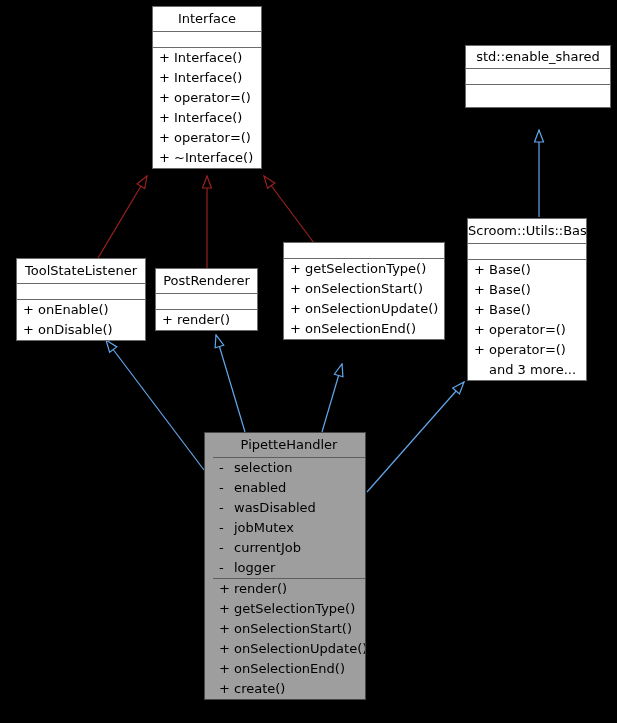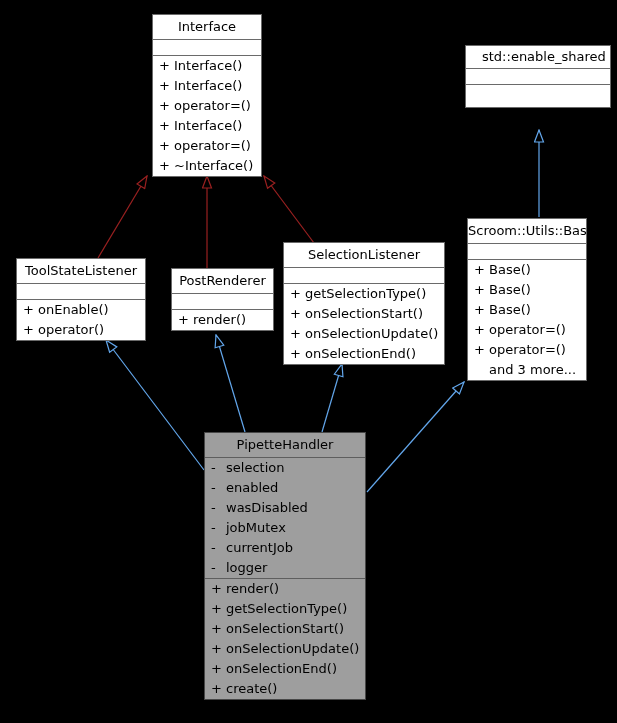--- a/index.html
+++ b/index.html
@@ -10,43 +10,43 @@
   }
   #edges { position:absolute; left:0; top:0; width:617px; height:723px; z-index:0; }
   .cls {
     position:absolute; background:#fff; border:1px solid #6a6a6a;
     box-sizing:border-box; z-index:1;
   }
   .cls .title {
     height:24px; line-height:24px; text-align:center;
     border-bottom:1px solid #6a6a6a; white-space:nowrap; overflow:hidden;
   }
-  .cls .title2 { height:auto; line-height:20px; padding:1px 16px; }
+  .cls .title2 { height:auto; line-height:20px; padding:1px 10px; }
   .sec { border-bottom:1px solid #6a6a6a; }
   .sec:last-child { border-bottom:none; }
   .sec.empty-s { height:15px; }
   .sec.empty-m { height:22px; }
   .row {
     height:20px; line-height:20px; padding-left:6px;
     white-space:nowrap; overflow:hidden; display:flex;
   }
   .row .pfx { width:15px; flex:0 0 15px; }
   .cls.highlight { background:#9e9e9e; border:1px solid #474747; }
   .cls.highlight .title { border-bottom:1px solid #5e5e5e; }
   .cls.highlight .sec { border-bottom:1px solid #5e5e5e; }
   .cls.highlight .sec:last-child { border-bottom:none; }
 
   
-  #box-interface      { left:152px; top:6px;   width:110px;margin-top:8px; }
+  #box-interface      { left:152px; top:6px;   width:110px; }
   #box-enable-shared  { left:465px; top:45px;  width:146px; }
   #box-toolstate      { left:16px;   top:258px; width:130px; }
-  #box-postrenderer   { left:171px; top:268px; width:103px; }
+  #box-postrenderer   { left:155px; top:268px; width:103px; }
   #box-selection      { left:283px; top:242px; width:162px; }
   #box-scroombase     { left:467px; top:218px; width:120px; }
-  #box-pipette        { left:204px; top:432px; width:162px; }
+  #box-pipette        { left:204px; top:432px; width:162px;padding-left:8px; }
 </style>
 </head>
 <body>
 
 <div id="canvas">
 
   <svg id="edges" xmlns="http://www.w3.org/2000/svg">
     <defs>
       <marker id="arrow-red" markerUnits="userSpaceOnUse" markerWidth="14" markerHeight="11" viewBox="0 0 14 11" refX="13" refY="5.5" orient="auto">
         <path d="M1,1 L13,5.5 L1,10 Z" fill="#000000" stroke-width="1.2" stroke="#9a2020"></path>
@@ -109,38 +109,37 @@
   <div class="cls" id="box-toolstate">
     <div class="title">ToolStateListener</div>
     <div class="sec empty-s"></div>
     <div class="sec">
       <div class="row">
           <span class="pfx">+</span>
           <span>onEnable()</span>
         </div>
       <div class="row">
           <span class="pfx">+</span>
-          <span>operator()</span>
+          <span>onDisable()</span>
         </div>
     </div>
   </div>
 
   <div class="cls" id="box-postrenderer">
     <div class="title">PostRenderer</div>
     <div class="sec empty-s"></div>
     <div class="sec">
       <div class="row">
           <span class="pfx">+</span>
           <span>render()</span>
         </div>
     </div>
   </div>
 
   <div class="cls" id="box-selection">
-    <div class="title">SelectionListener</div>
     <div class="sec empty-s"></div>
     <div class="sec">
       <div class="row">
           <span class="pfx">+</span>
           <span>getSelectionType()</span>
         </div>
       <div class="row">
           <span class="pfx">+</span>
           <span>onSelectionStart()</span>
         </div>

